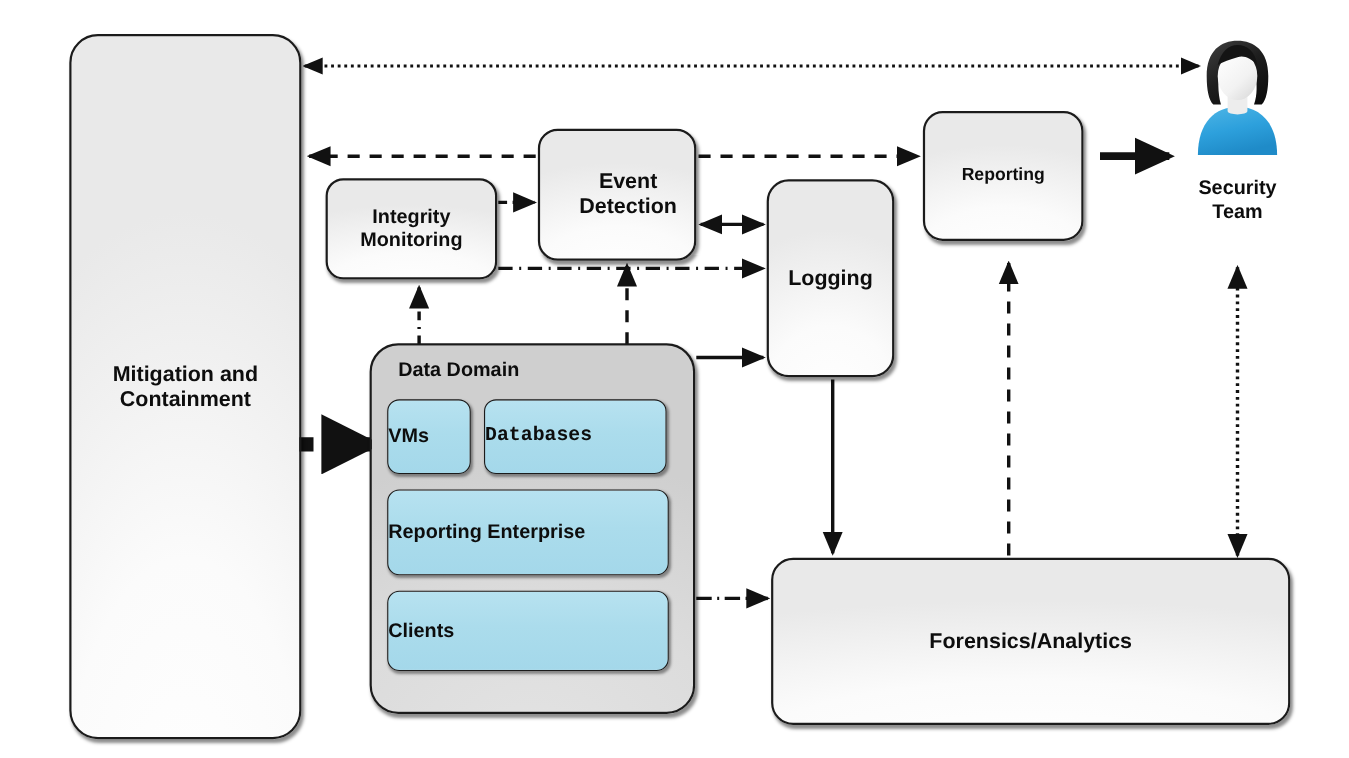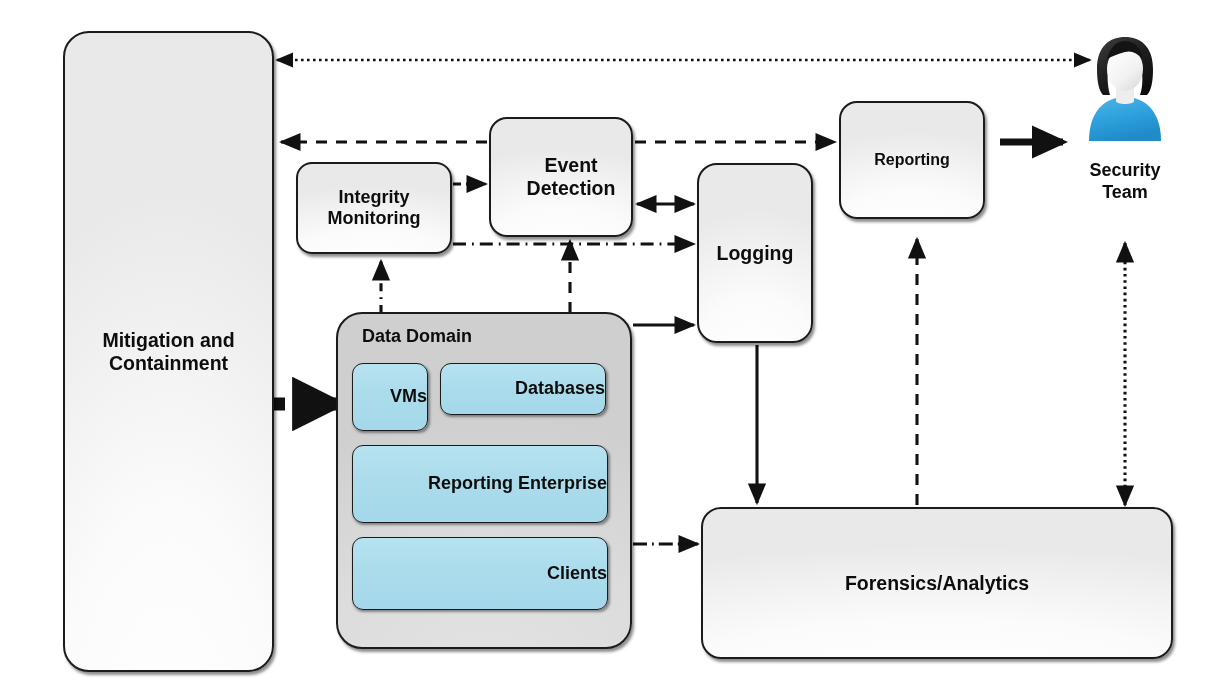--- a/index.html
+++ b/index.html
@@ -100,33 +100,33 @@
     left: 24px; top: 12px;
     font-size: 18px;
     font-weight: bold;
     color: #0d0d0d;
   }
   .dd-item {
     position: absolute;
     box-sizing: border-box;
     display: flex;
     align-items: center;
-    justify-content: flex-end;
+    justify-content: flex-start;
     text-align: center;
     font-weight: bold;
     font-size: 18px;
     color: #0d0d0d;
     border: 1.8px solid #1b1b1b;
     border-radius: 11px;
     background: linear-gradient(180deg, #b7e2f0 0%, #abdcec 45%, #a4d8ea 100%);
     box-shadow: 1.5px 2px 2.5px rgba(0,0,0,0.40);
     line-height: 1.18;
   }
   #dd-vms        { left: 14px;  top: 49px;  width: 76px;  height: 68px; }
-  #dd-databases  { left: 102px; top: 49px;  width: 166px; height: 52px; }
+  #dd-databases  { left: 102px; top: 49px;  width: 166px; height: 68px; font-family: Liberation Mono, monospace; }
   #dd-enterprise { left: 14px;  top: 131px; width: 256px; height: 78px; }
   #dd-clients    { left: 14px;  top: 223px; width: 256px; height: 73px; }
 
   
   #securityteam {
     position: absolute;
     left: 1066px; top: 35px; width: 118px; height: 185px;
     z-index: 3;
   }
   #st-icon {

